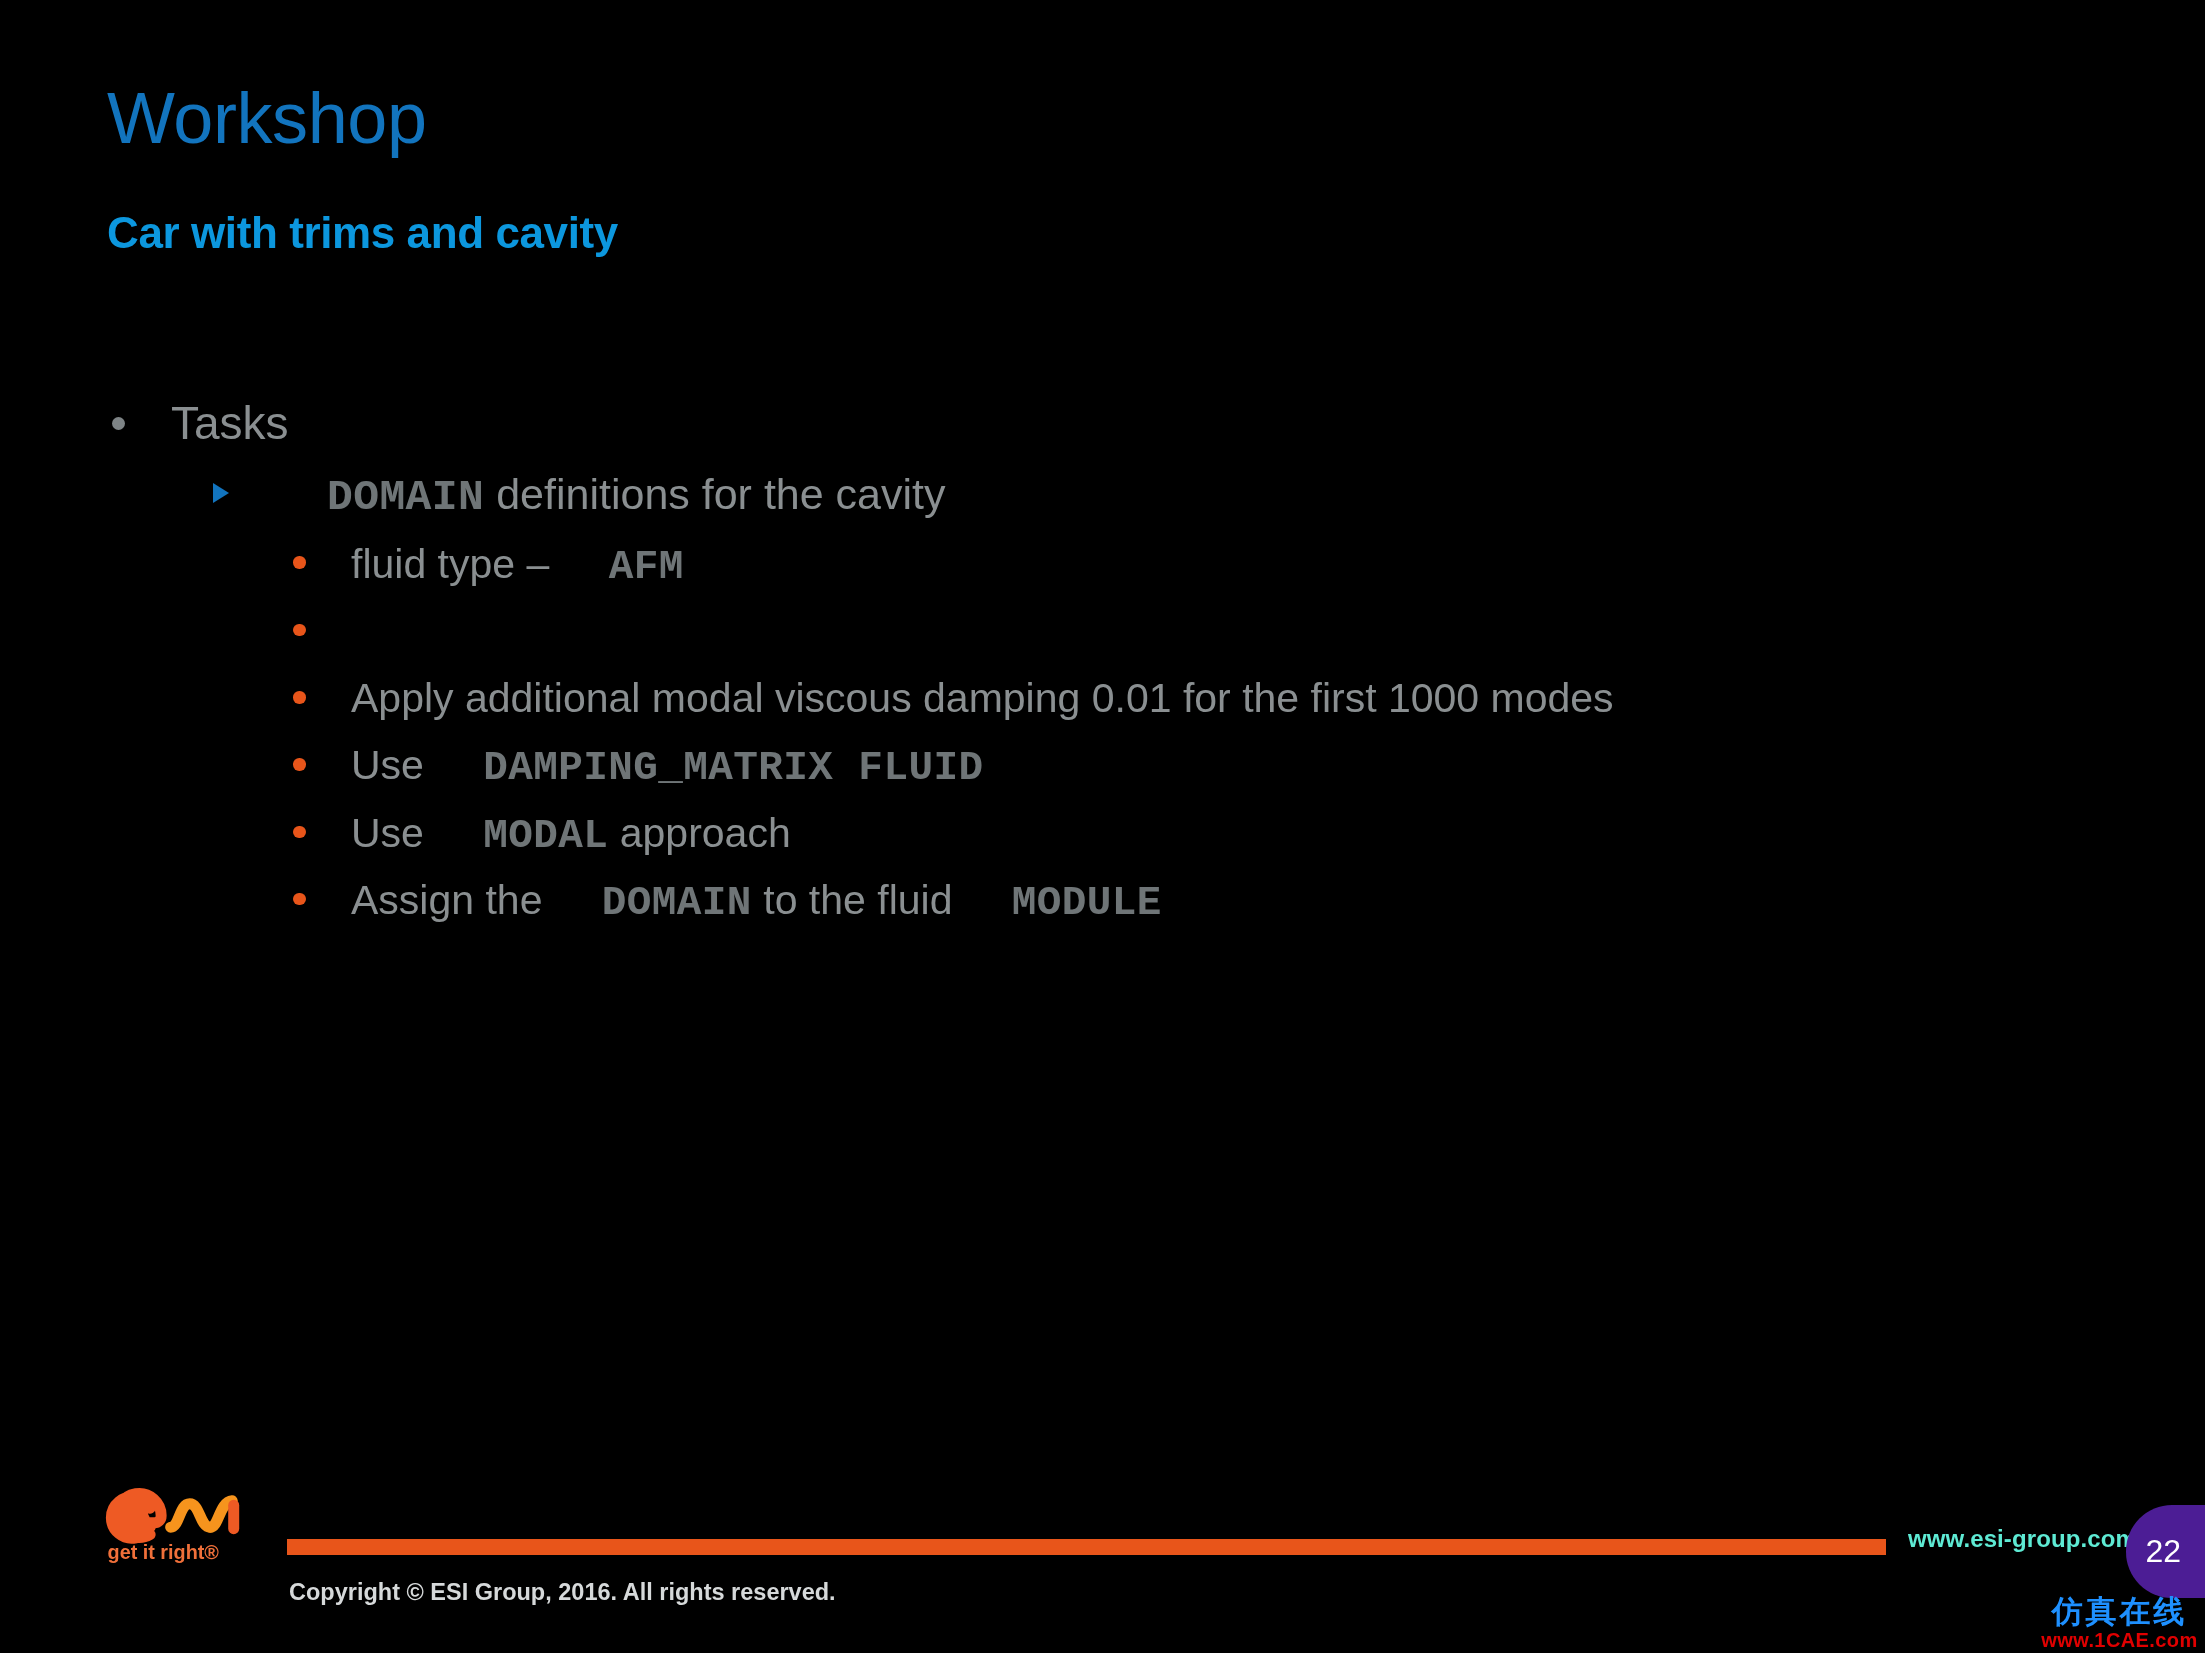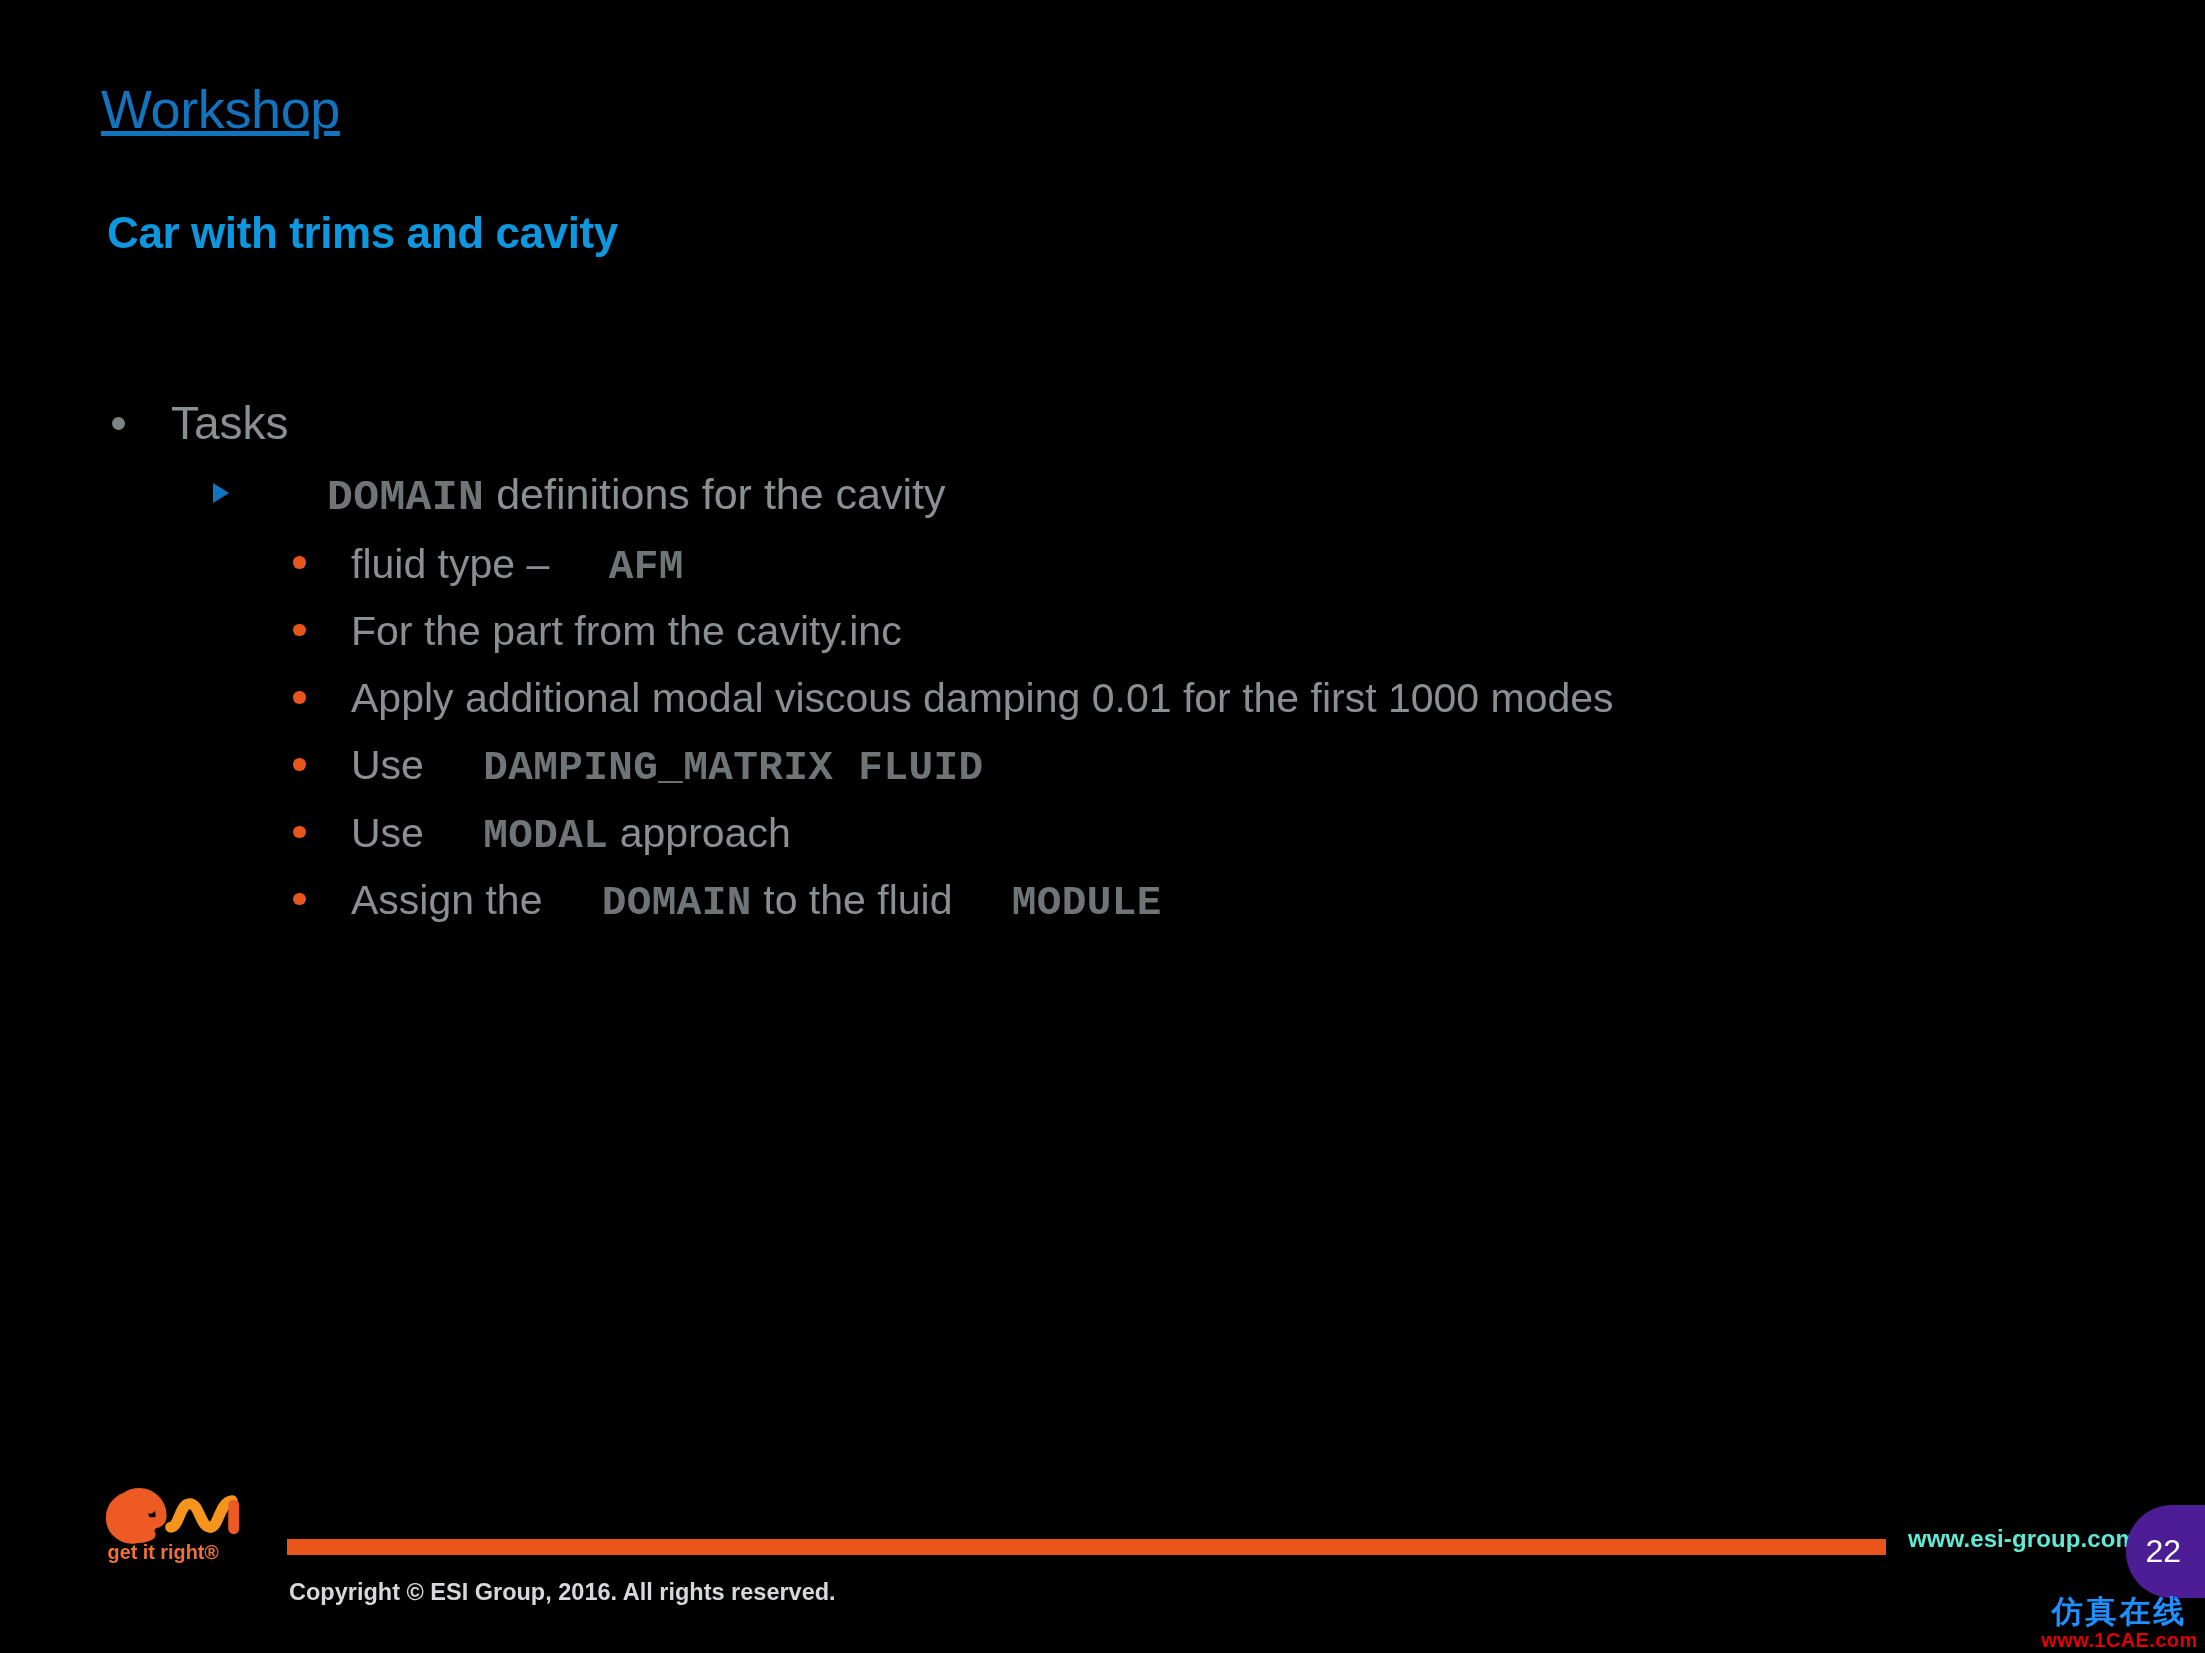--- a/index.html
+++ b/index.html
@@ -18,29 +18,28 @@
 
   .slide {
     position: absolute;
     inset: 0;
     background: #000000;
   }
 
   
   .title {
     position: absolute;
-    left: 101px;
+    left: 107px;
     top: 81px;
-    font-size: 54px;
+    font-size: 72px;
     line-height: 1.05;
     font-weight: 400;
     color: #1274BE;
     letter-spacing: -0.4px;
     white-space: nowrap;
-    text-decoration: underline;
   }
   .subtitle {
     position: absolute;
     left: 107px;
     top: 210px;
     font-size: 44px;
     line-height: 1.05;
     font-weight: 700;
     color: #0C97DE;
     letter-spacing: -0.4px;
@@ -223,21 +222,21 @@
       <span class="code">DOMAIN</span><span> definitions for the cavity</span>
     </div>
 
     <div class="lvl3">
       <span class="dot"></span>
       <span>fluid type – </span><span class="code">AFM</span><span></span>
     </div>
 
     <div class="lvl3">
       <span class="dot"></span>
-      <span>For the part from the cavity.inc</span><span class="code"></span><span></span>
+      <span class="code"></span><span></span>
     </div>
 
     <div class="lvl3">
       <span class="dot"></span>
       <span>Apply additional modal viscous damping 0.01 for the first 1000 modes</span><span class="code"></span><span></span>
     </div>
 
     <div class="lvl3">
       <span class="dot"></span>
       <span>Use </span><span class="code">DAMPING_MATRIX FLUID</span><span></span>

